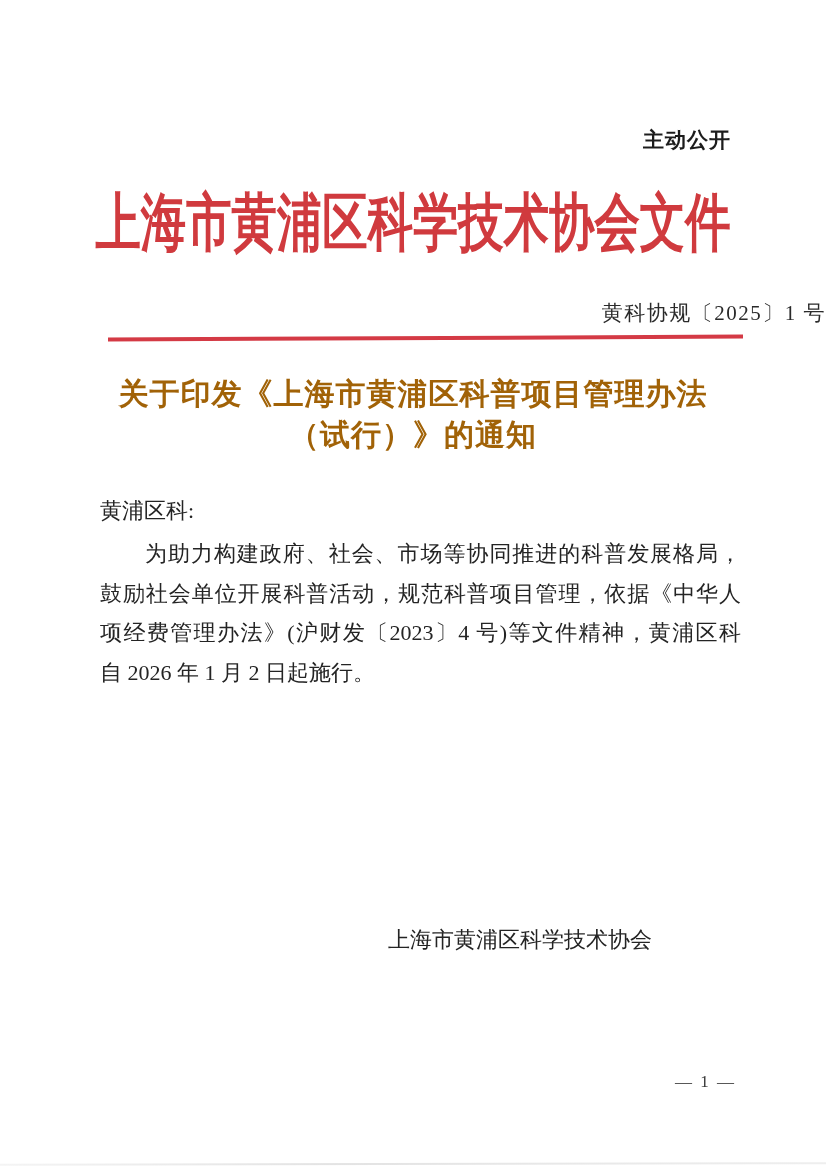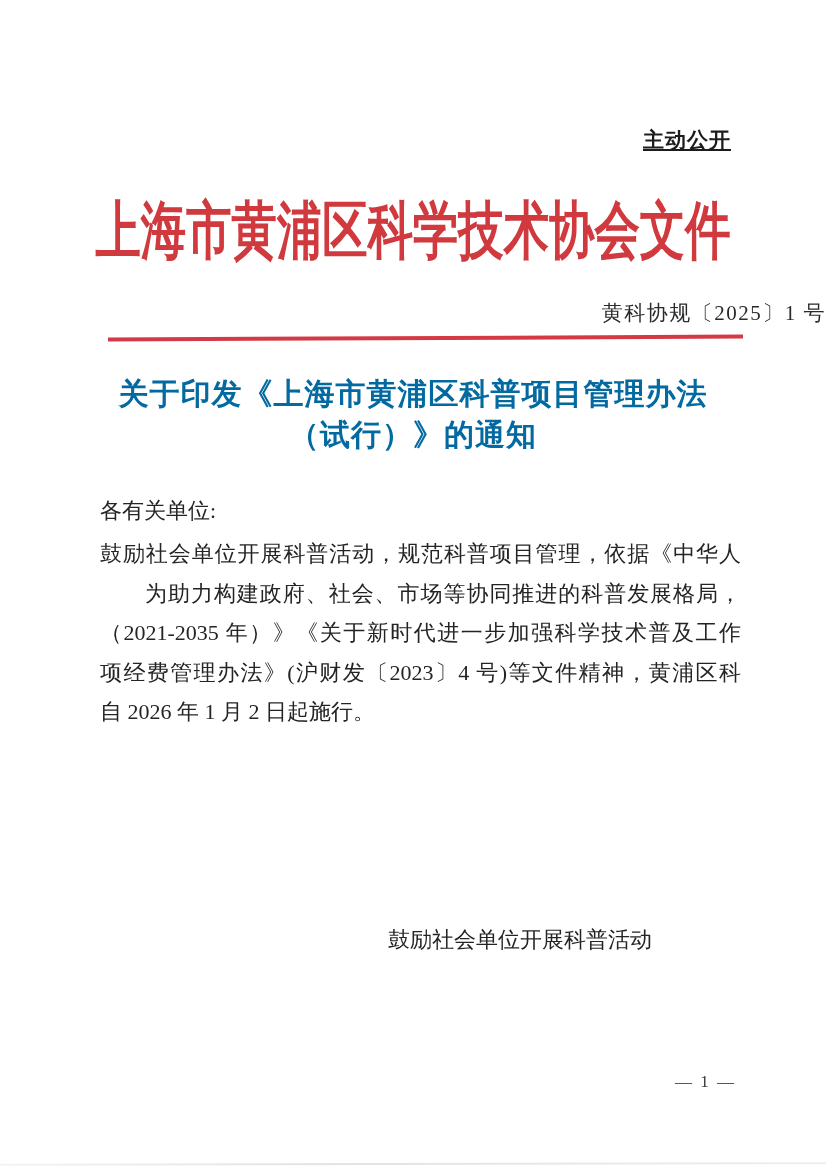--- a/index.html
+++ b/index.html
@@ -23,26 +23,25 @@
 
   .disclosure {
     position: absolute;
     top: 126px;
     right: 95px;
     font-size: 21px;
     font-weight: 700;
     font-family: "Liberation Sans", sans-serif;
     letter-spacing: 1px;
     color: #1c1c1c;
-    text-decoration: underline;
   }
 
   .letterhead {
     position: absolute;
-    top: 198px;
+    top: 190px;
     left: 0;
     width: 100%;
     display: flex;
     justify-content: center;
   }
   .letterhead-inner {
     font-size: 63px;
     line-height: 66px;
     font-weight: 700;
     color: var(--letterhead-red);
@@ -76,21 +75,21 @@
   .doc-title {
     position: absolute;
     top: 373px;
     left: 0;
     width: 100%;
     text-align: center;
     font-size: 30px;
     line-height: 41px;
     font-weight: 700;
     letter-spacing: 1px;
-    color: #0369a1;
+    color: #a16207;
   }
 
   .salutation {
     position: absolute;
     top: 496px;
     left: 100px;
     font-size: 22px;
     color: var(--body-text);
   }
 
@@ -157,31 +156,30 @@
 
   <div class="doc-number">黄科协规〔2025〕1 号</div>
 
   <div class="red-rule"></div>
 
   <div class="doc-title">
     <div>关于印发《上海市黄浦区科普项目管理办法</div>
     <div>（试行）》的通知</div>
   </div>
 
-  <div class="salutation">各有关单位:</div>
+  <div class="salutation">黄浦区科:</div>
 
   <div class="body-text">
+    <div class="bl indent">为助力构建政府、社会、市场等协同推进的科普发展格局，</div>
     <div class="bl">鼓励社会单位开展科普活动，规范科普项目管理，依据《中华人</div>
-    <div class="bl indent">为助力构建政府、社会、市场等协同推进的科普发展格局，</div>
-    <div class="bl">（2021-2035 年）》《关于新时代进一步加强科学技术普及工作</div>
     <div class="bl">项经费管理办法》(沪财发〔2023〕4 号)等文件精神，黄浦区科</div>
     <div class="bl last">自 2026 年 1 月 2 日起施行。</div>
   </div>
 
   <div class="signature">
-    <div class="sig-org">鼓励社会单位开展科普活动</div>
+    <div class="sig-org">上海市黄浦区科学技术协会</div>
   </div>
 
   <div class="page-number">— 1 —</div>
 
   <div class="scan-edge"></div>
 
 </div>
 
 </body></html>

